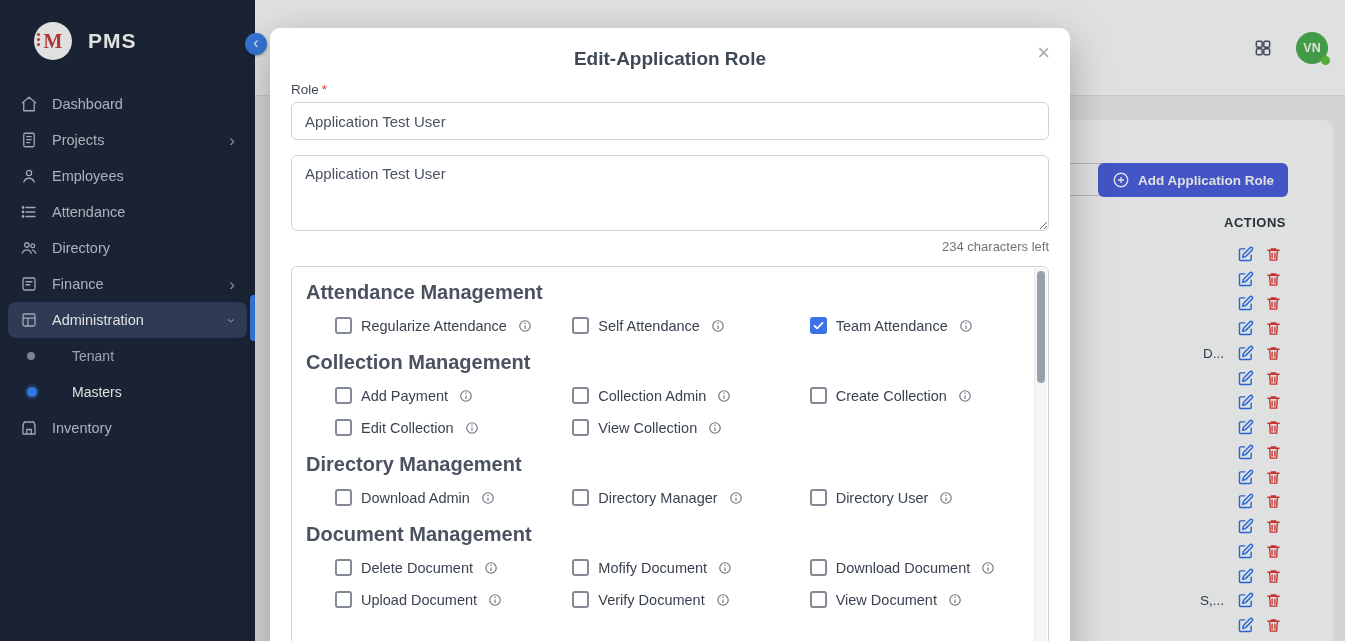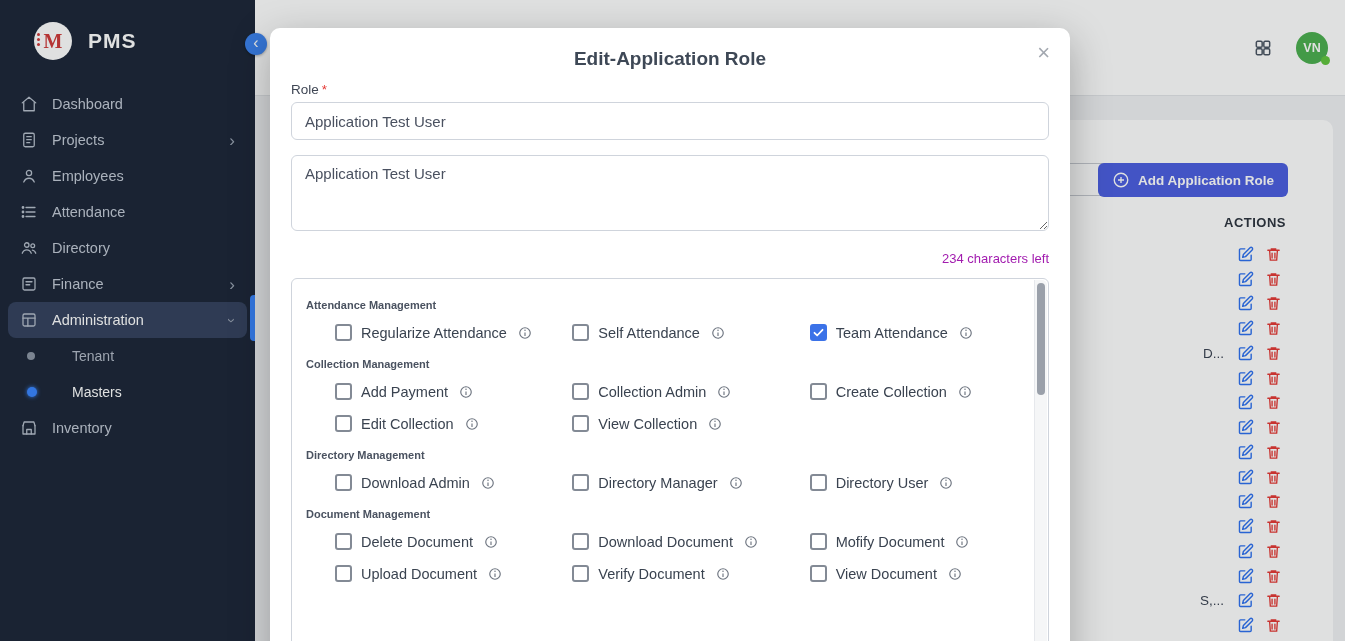--- a/index.html
+++ b/index.html
@@ -87,24 +87,24 @@
   .field-label { font-size: 13.5px; color: #3f4654; }
   .field-label .req { color: #e53935; margin-left: 3px; }
   .field-block { margin-top: 8px; }
   .field-block + .field-block { margin-top: 15px; }
   input.text-input { display: block; width: 100%; height: 38px; margin-top: 5px;
     border: 1px solid #cfd4dc; border-radius: 6px; padding: 0 13px; font-size: 15px;
     color: #4a5160; font-family: inherit; background: #fff; }
   textarea.text-area { display: block; width: 100%; height: 76px; margin-top: 5px;
     border: 1px solid #cfd4dc; border-radius: 6px; padding: 9px 13px; font-size: 15px;
     color: #4a5160; font-family: inherit; background: #fff; resize: vertical; }
-  .chars-left { text-align: right; font-size: 13px; color: #a21caf; margin-top: 20px; }
+  .chars-left { text-align: right; font-size: 13px; color: #737373; margin-top: 8px; }
   .perm-box { position: relative; margin-top: 12px; border: 1px solid #cfd4dc; border-radius: 6px;
     height: 390px; padding: 10px 30px 10px 14px; overflow: hidden; }
-  .perm-title { font-size: 11px; font-weight: 700; color: #4a5260; margin: 10px 0 13px; }
+  .perm-title { font-size: 20px; font-weight: 700; color: #4a5260; margin: 4px 0 13px; }
   .perm-grid { display: grid; grid-template-columns: repeat(3, 1fr); row-gap: 15px; margin-bottom: 17px; }
   .perm-item { display: flex; align-items: center; gap: 9px; font-size: 14.5px; color: #3a4350; cursor: pointer; padding-left: 29px; }
   .checkbox { width: 17px; height: 17px; border: 2px solid #838a95; border-radius: 3px; background: #fff;
     display: flex; align-items: center; justify-content: center; flex: none; }
   .checkbox.checked { background: var(--checkbox-checked, #3b72e8); border-color: var(--checkbox-checked, #3b72e8); }
   .info { display: flex; margin-left: 2px; flex: none; }
   .vscroll { position: absolute; top: 1px; right: 1px; bottom: 1px; width: 13px; background: #f5f6f7;
     border-left: 1px solid #e6e8ec; border-radius: 0 5px 5px 0; }
   .vthumb { position: absolute; top: 3px; left: 2px; right: 2px; height: 112px;
     background: #9aa0aa; border-radius: 5px; cursor: pointer; }
@@ -646,32 +646,32 @@
                 <span class="info">
                   <svg width="14" height="14" viewBox="0 0 24 24">
                     <circle cx="12" cy="12" r="9" stroke="#6e7580" fill="none" stroke-width="2"></circle>
                     <path d="M12 11v6" stroke="#6e7580" stroke-width="2"></path>
                     <circle cx="12" cy="7.3" r="1.3" fill="#6e7580"></circle>
                   </svg>
                 </span>
               </label>
               <label class="perm-item">
                 <span class="checkbox"></span>
+                <span class="perm-label">Mofify Document</span>
+                <span class="info">
+                  <svg width="14" height="14" viewBox="0 0 24 24">
+                    <circle cx="12" cy="12" r="9" stroke="#6e7580" fill="none" stroke-width="2"></circle>
+                    <path d="M12 11v6" stroke="#6e7580" stroke-width="2"></path>
+                    <circle cx="12" cy="7.3" r="1.3" fill="#6e7580"></circle>
+                  </svg>
+                </span>
+              </label>
+              <label class="perm-item">
+                <span class="checkbox"></span>
                 <span class="perm-label">Download Document</span>
-                <span class="info">
-                  <svg width="14" height="14" viewBox="0 0 24 24">
-                    <circle cx="12" cy="12" r="9" stroke="#6e7580" fill="none" stroke-width="2"></circle>
-                    <path d="M12 11v6" stroke="#6e7580" stroke-width="2"></path>
-                    <circle cx="12" cy="7.3" r="1.3" fill="#6e7580"></circle>
-                  </svg>
-                </span>
-              </label>
-              <label class="perm-item">
-                <span class="checkbox"></span>
-                <span class="perm-label">Mofify Document</span>
                 <span class="info">
                   <svg width="14" height="14" viewBox="0 0 24 24">
                     <circle cx="12" cy="12" r="9" stroke="#6e7580" fill="none" stroke-width="2"></circle>
                     <path d="M12 11v6" stroke="#6e7580" stroke-width="2"></path>
                     <circle cx="12" cy="7.3" r="1.3" fill="#6e7580"></circle>
                   </svg>
                 </span>
               </label>
               <label class="perm-item">
                 <span class="checkbox"></span>

